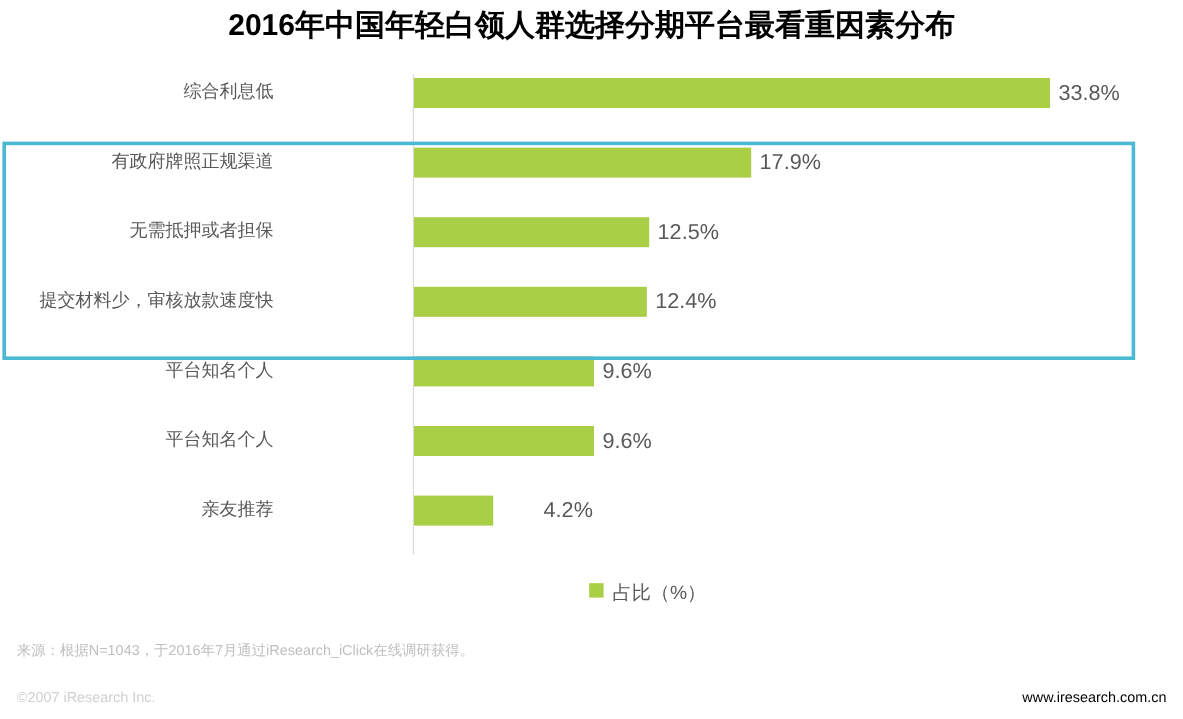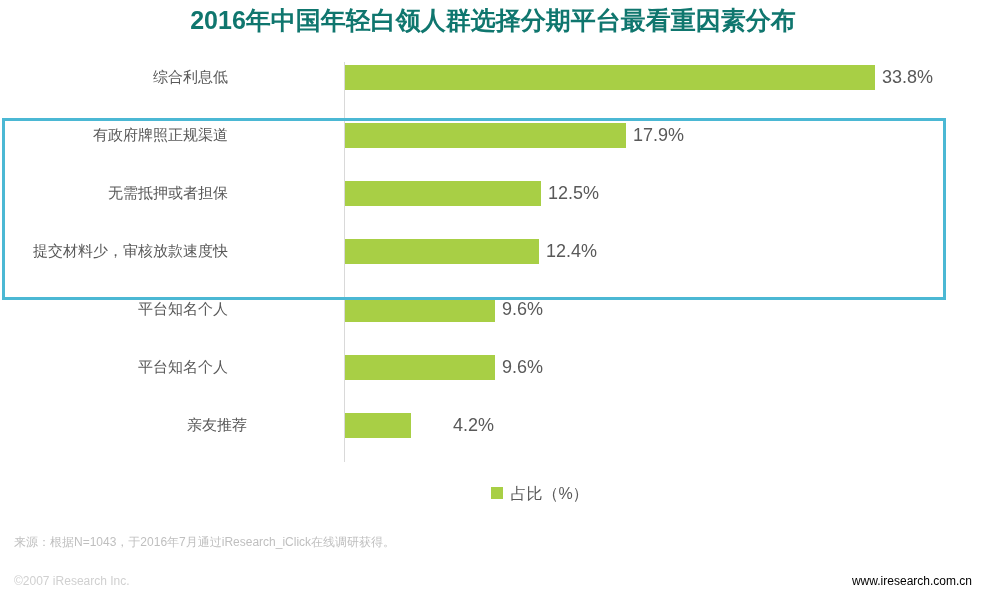--- a/index.html
+++ b/index.html
@@ -24,21 +24,21 @@
 
   
   .chart-title {
     position: absolute;
     left: 0;
     top: 4px;
     width: 986px;
     text-align: center;
     font-size: 25px;
     font-weight: bold;
-    color: #0f766e;
+    color: #000000;
     letter-spacing: 0px;
     white-space: nowrap;
   }
 
   
   .plot {
     position: absolute;
     left: 0;
     top: 52px;
     width: 986px;
@@ -198,21 +198,21 @@
       <div class="bar" style="width:150px;"></div>
       <div class="bar-value" style="left:502px;">9.6%</div>
     </div>
 
     <div class="bar-row" style="top:300px;">
       <div class="cat-label">平台知名个人</div>
       <div class="bar" style="width:150px;"></div>
       <div class="bar-value" style="left:502px;">9.6%</div>
     </div>
 
-    <div class="bar-row" style="top:358px;padding-left:19px;">
+    <div class="bar-row" style="top:358px;">
       <div class="cat-label">亲友推荐</div>
       <div class="bar" style="width:66px;"></div>
       <div class="bar-value" style="left:426px;margin-left:27px;">4.2%</div>
     </div>
   </div>
 
   <div class="highlight-box"></div>
 
   <div class="legend">
     <span class="legend-swatch"></span><span class="legend-label">占比（%）</span>

